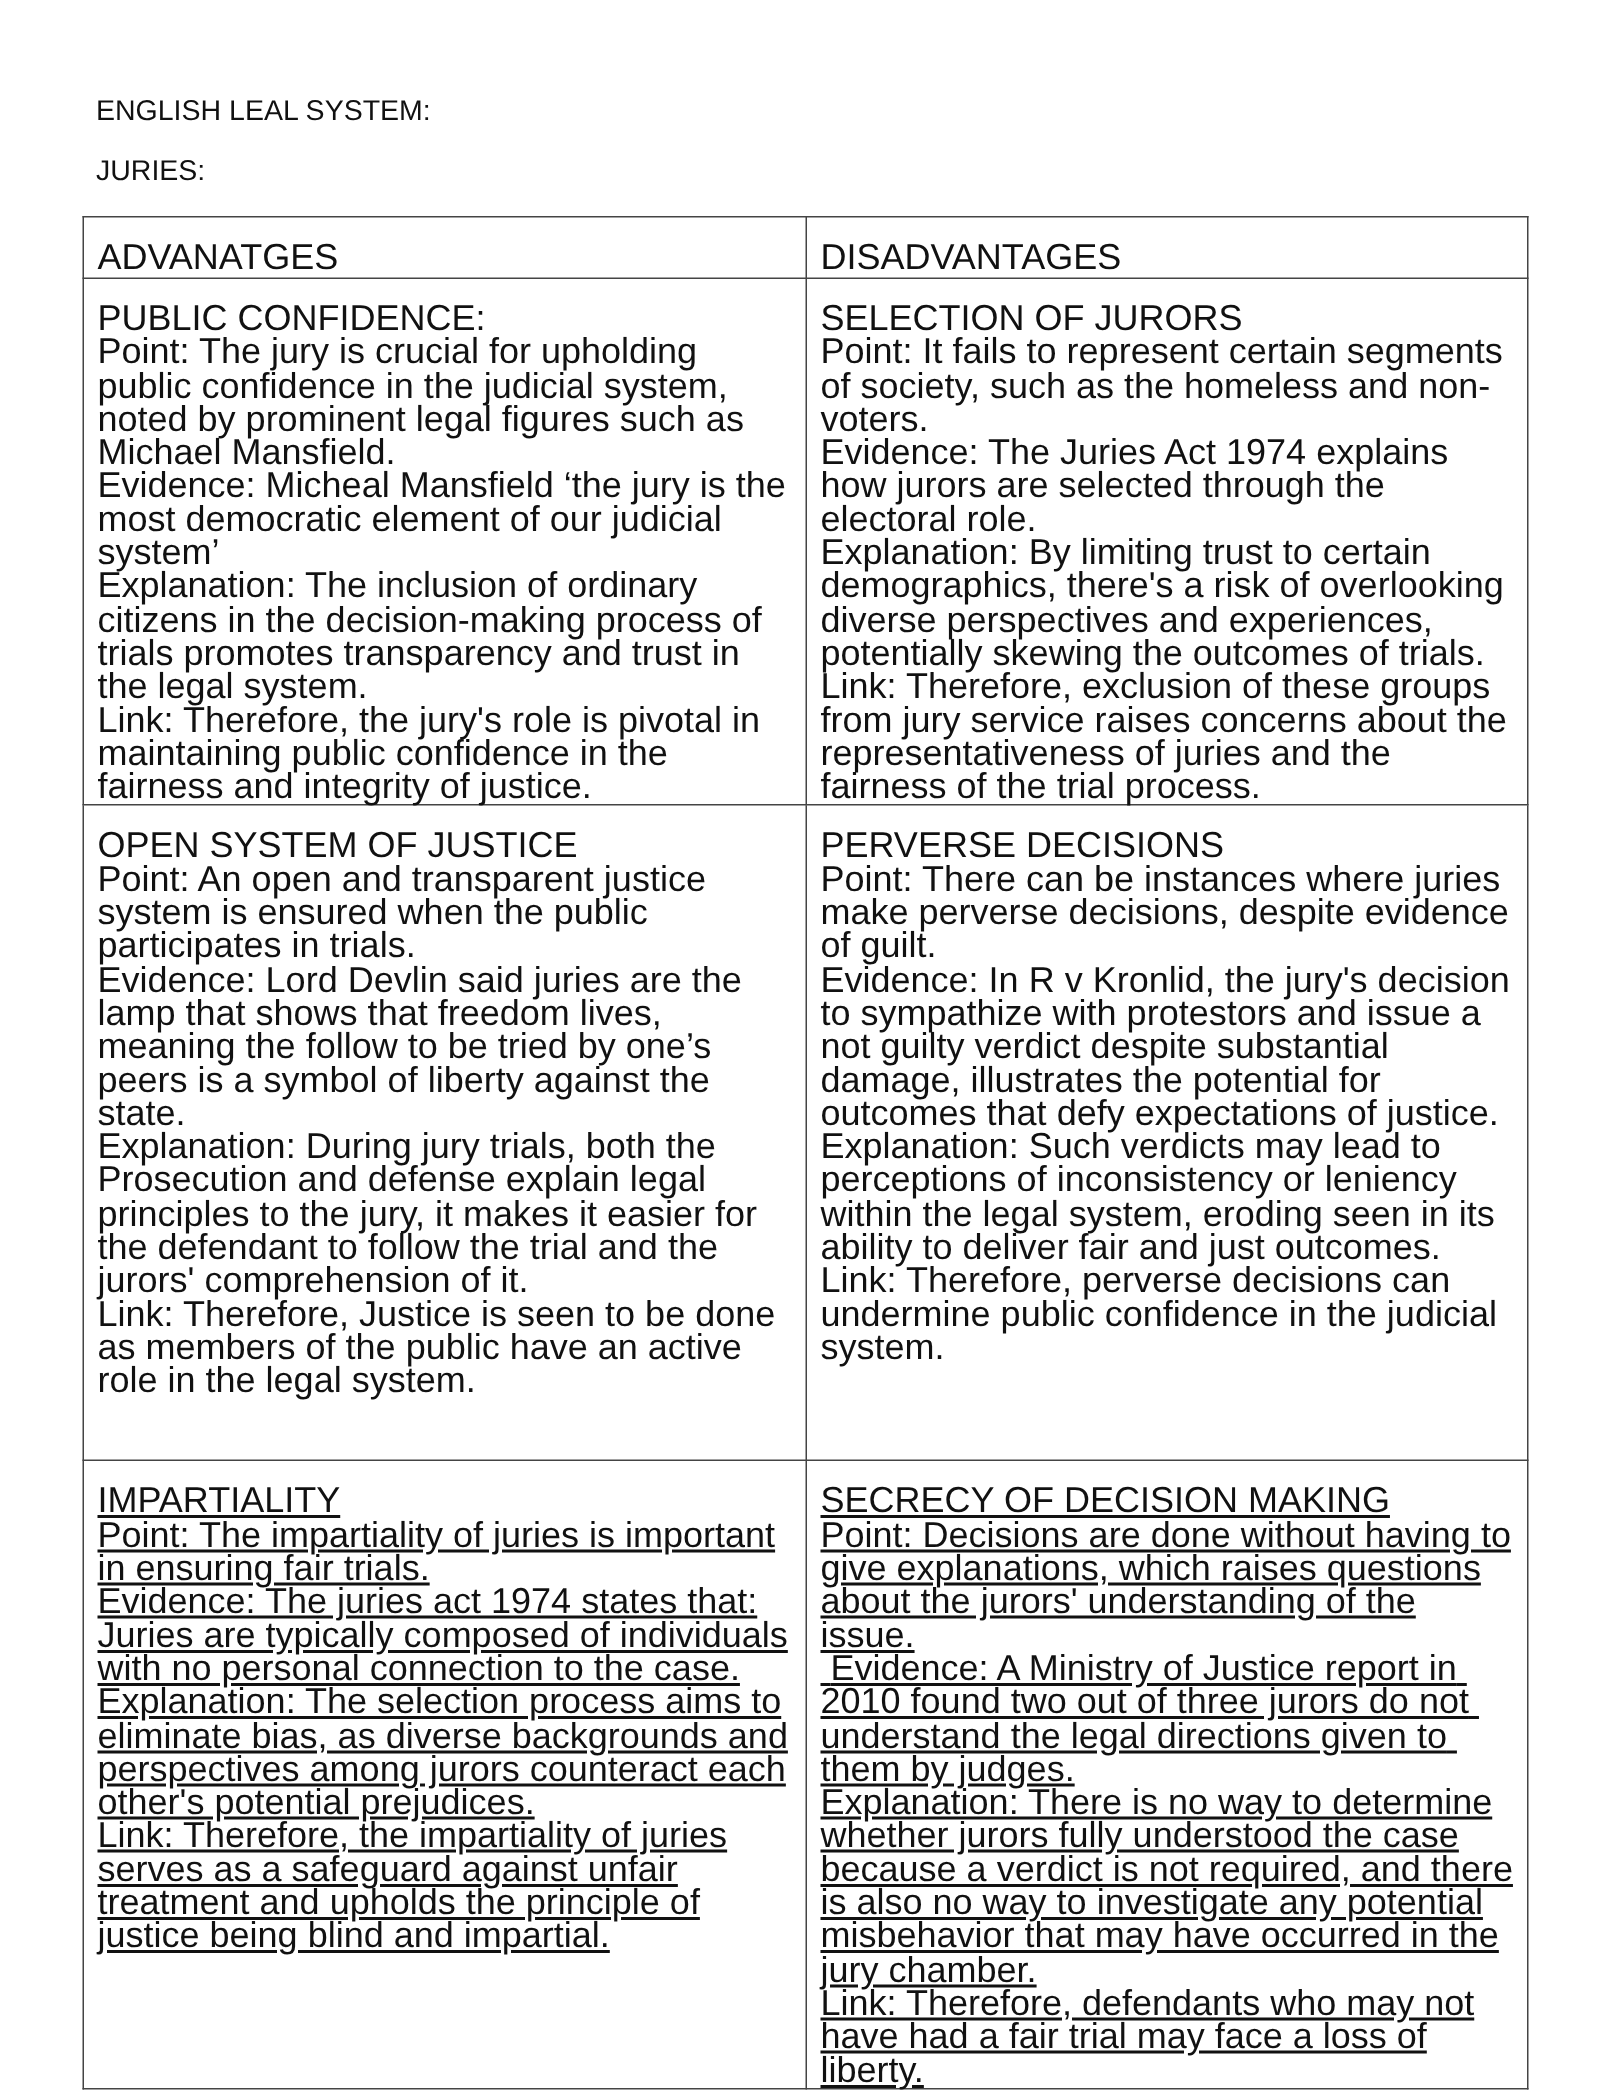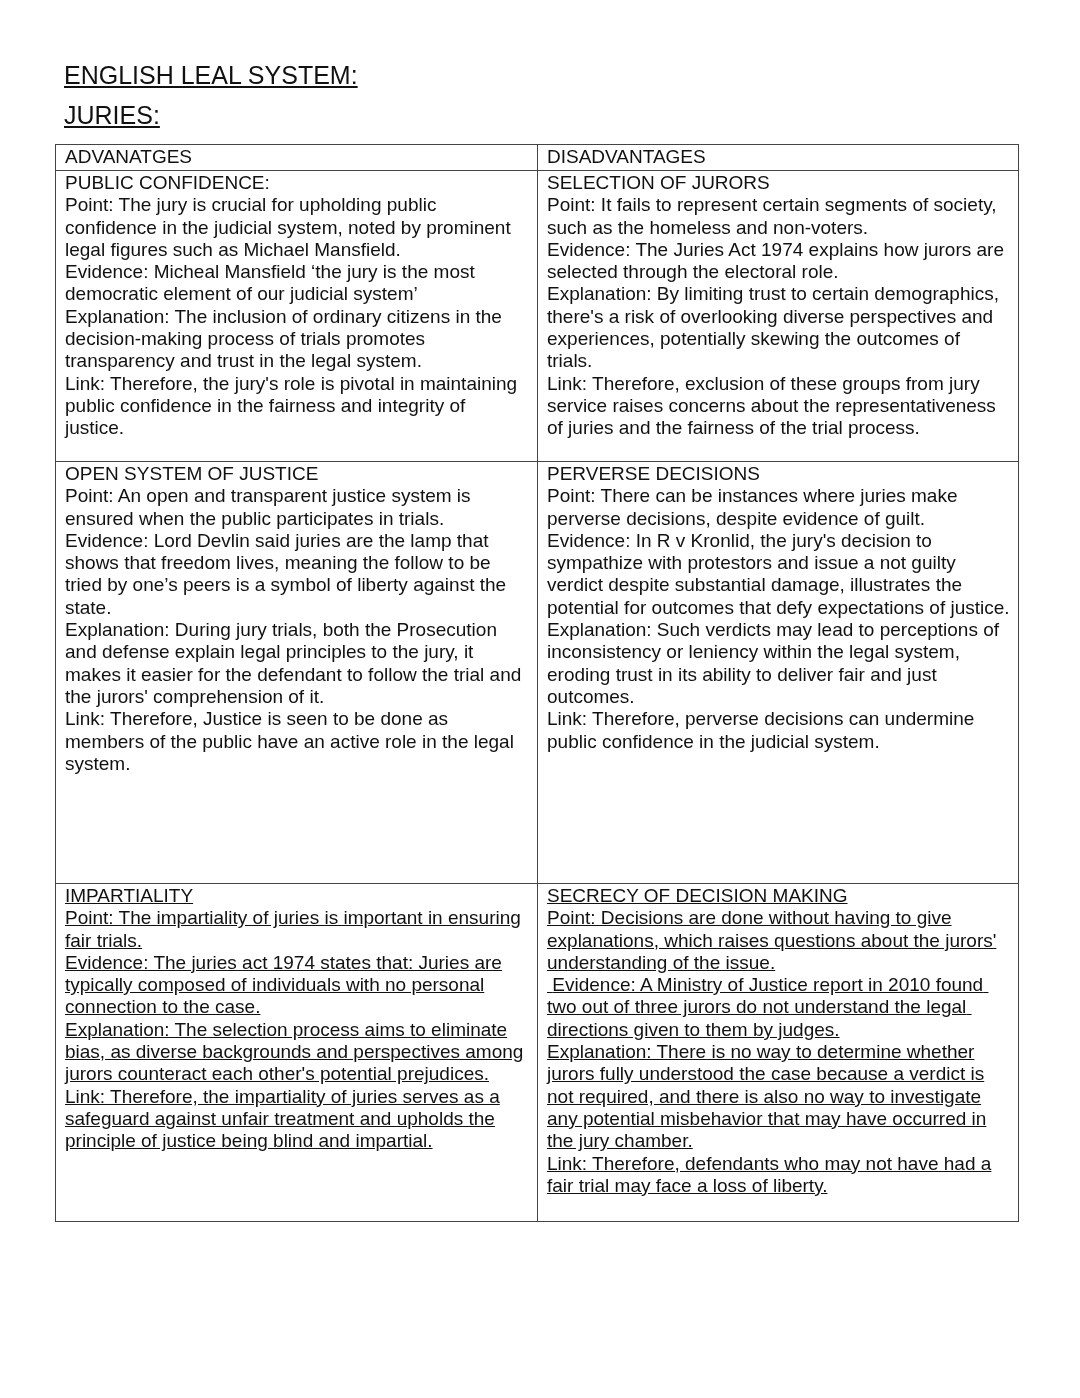--- a/index.html
+++ b/index.html
@@ -11,44 +11,43 @@
       width: 1080px;
       height: 1398px;
       position: relative;
       font-family: "Liberation Sans", sans-serif;
       color: #111111;
       overflow: hidden;
     }
     .doc-line {
       position: absolute;
       left: 64px;
-      font-size: 25px;
+      font-size: 19px;
       line-height: 22px;
       white-space: nowrap;
-      text-decoration: underline;
     }
     #doc-title { top: 64px; }
     #section-title { top: 104px; }
 
     table.pros-cons {
       position: absolute;
       left: 55px;
       top: 144px;
       width: 963px;
       border-collapse: collapse;
       table-layout: fixed;
     }
     table.pros-cons td, table.pros-cons th {
       border: 1.5px solid #444444;
       vertical-align: top;
       text-align: left;
       font-weight: normal;
-      font-size: 19px;
+      font-size: 24px;
       line-height: 22.3px;
-      padding: 1px 8px 0 9px;
+      padding: 16px 8px 0 9px;
       margin-top: 22px;
     }
     table.pros-cons col.c1 { width: 482px; }
     table.pros-cons col.c2 { width: 481px; }
     tr.header-row th { height: 24px; }
     tr.row-1 td { height: 289px; }
     tr.row-2 td { height: 420px; }
     tr.row-3 td { height: 336px; text-decoration: underline; }
     .cell-heading, .cell-line { display: block; }
   </style>
@@ -91,21 +90,21 @@
       <span class="cell-heading">OPEN SYSTEM OF JUSTICE</span>
       <span class="cell-line">Point: An open and transparent justice system is ensured when the public participates in trials.</span>
       <span class="cell-line">Evidence: Lord Devlin said juries are the lamp that shows that freedom lives, meaning the follow to be tried by one’s peers is a symbol of liberty against the state.</span>
       <span class="cell-line">Explanation: During jury trials, both the Prosecution and defense explain legal principles to the jury, it makes it easier for the defendant to follow the trial and the jurors' comprehension of it.</span>
       <span class="cell-line">Link: Therefore, Justice is seen to be done as members of the public have an active role in the legal system.</span>
     </td>
     <td>
       <span class="cell-heading">PERVERSE DECISIONS</span>
       <span class="cell-line">Point: There can be instances where juries make perverse decisions, despite evidence of guilt.</span>
       <span class="cell-line">Evidence: In R v Kronlid, the jury's decision to sympathize with protestors and issue a not guilty verdict despite substantial damage, illustrates the potential for outcomes that defy expectations of justice.</span>
-      <span class="cell-line">Explanation: Such verdicts may lead to perceptions of inconsistency or leniency within the legal system, eroding trust in its ability to deliver fair and just outcomes.</span>
+      <span class="cell-line">Explanation: Such verdicts may lead to perceptions of inconsistency or leniency within the legal system, eroding seen in its ability to deliver fair and just outcomes.</span>
       <span class="cell-line">Link: Therefore, perverse decisions can undermine public confidence in the judicial system.</span>
     </td>
   </tr>
 
   <tr class="row-3">
     <td>
       <span class="cell-heading">IMPARTIALITY</span>
       <span class="cell-line">Point: The impartiality of juries is important in ensuring fair trials.</span>
       <span class="cell-line">Evidence: The juries act 1974 states that: Juries are typically composed of individuals with no personal connection to the case.</span>
       <span class="cell-line">Explanation: The selection process aims to eliminate bias, as diverse backgrounds and perspectives among jurors counteract each other's potential prejudices.</span>

